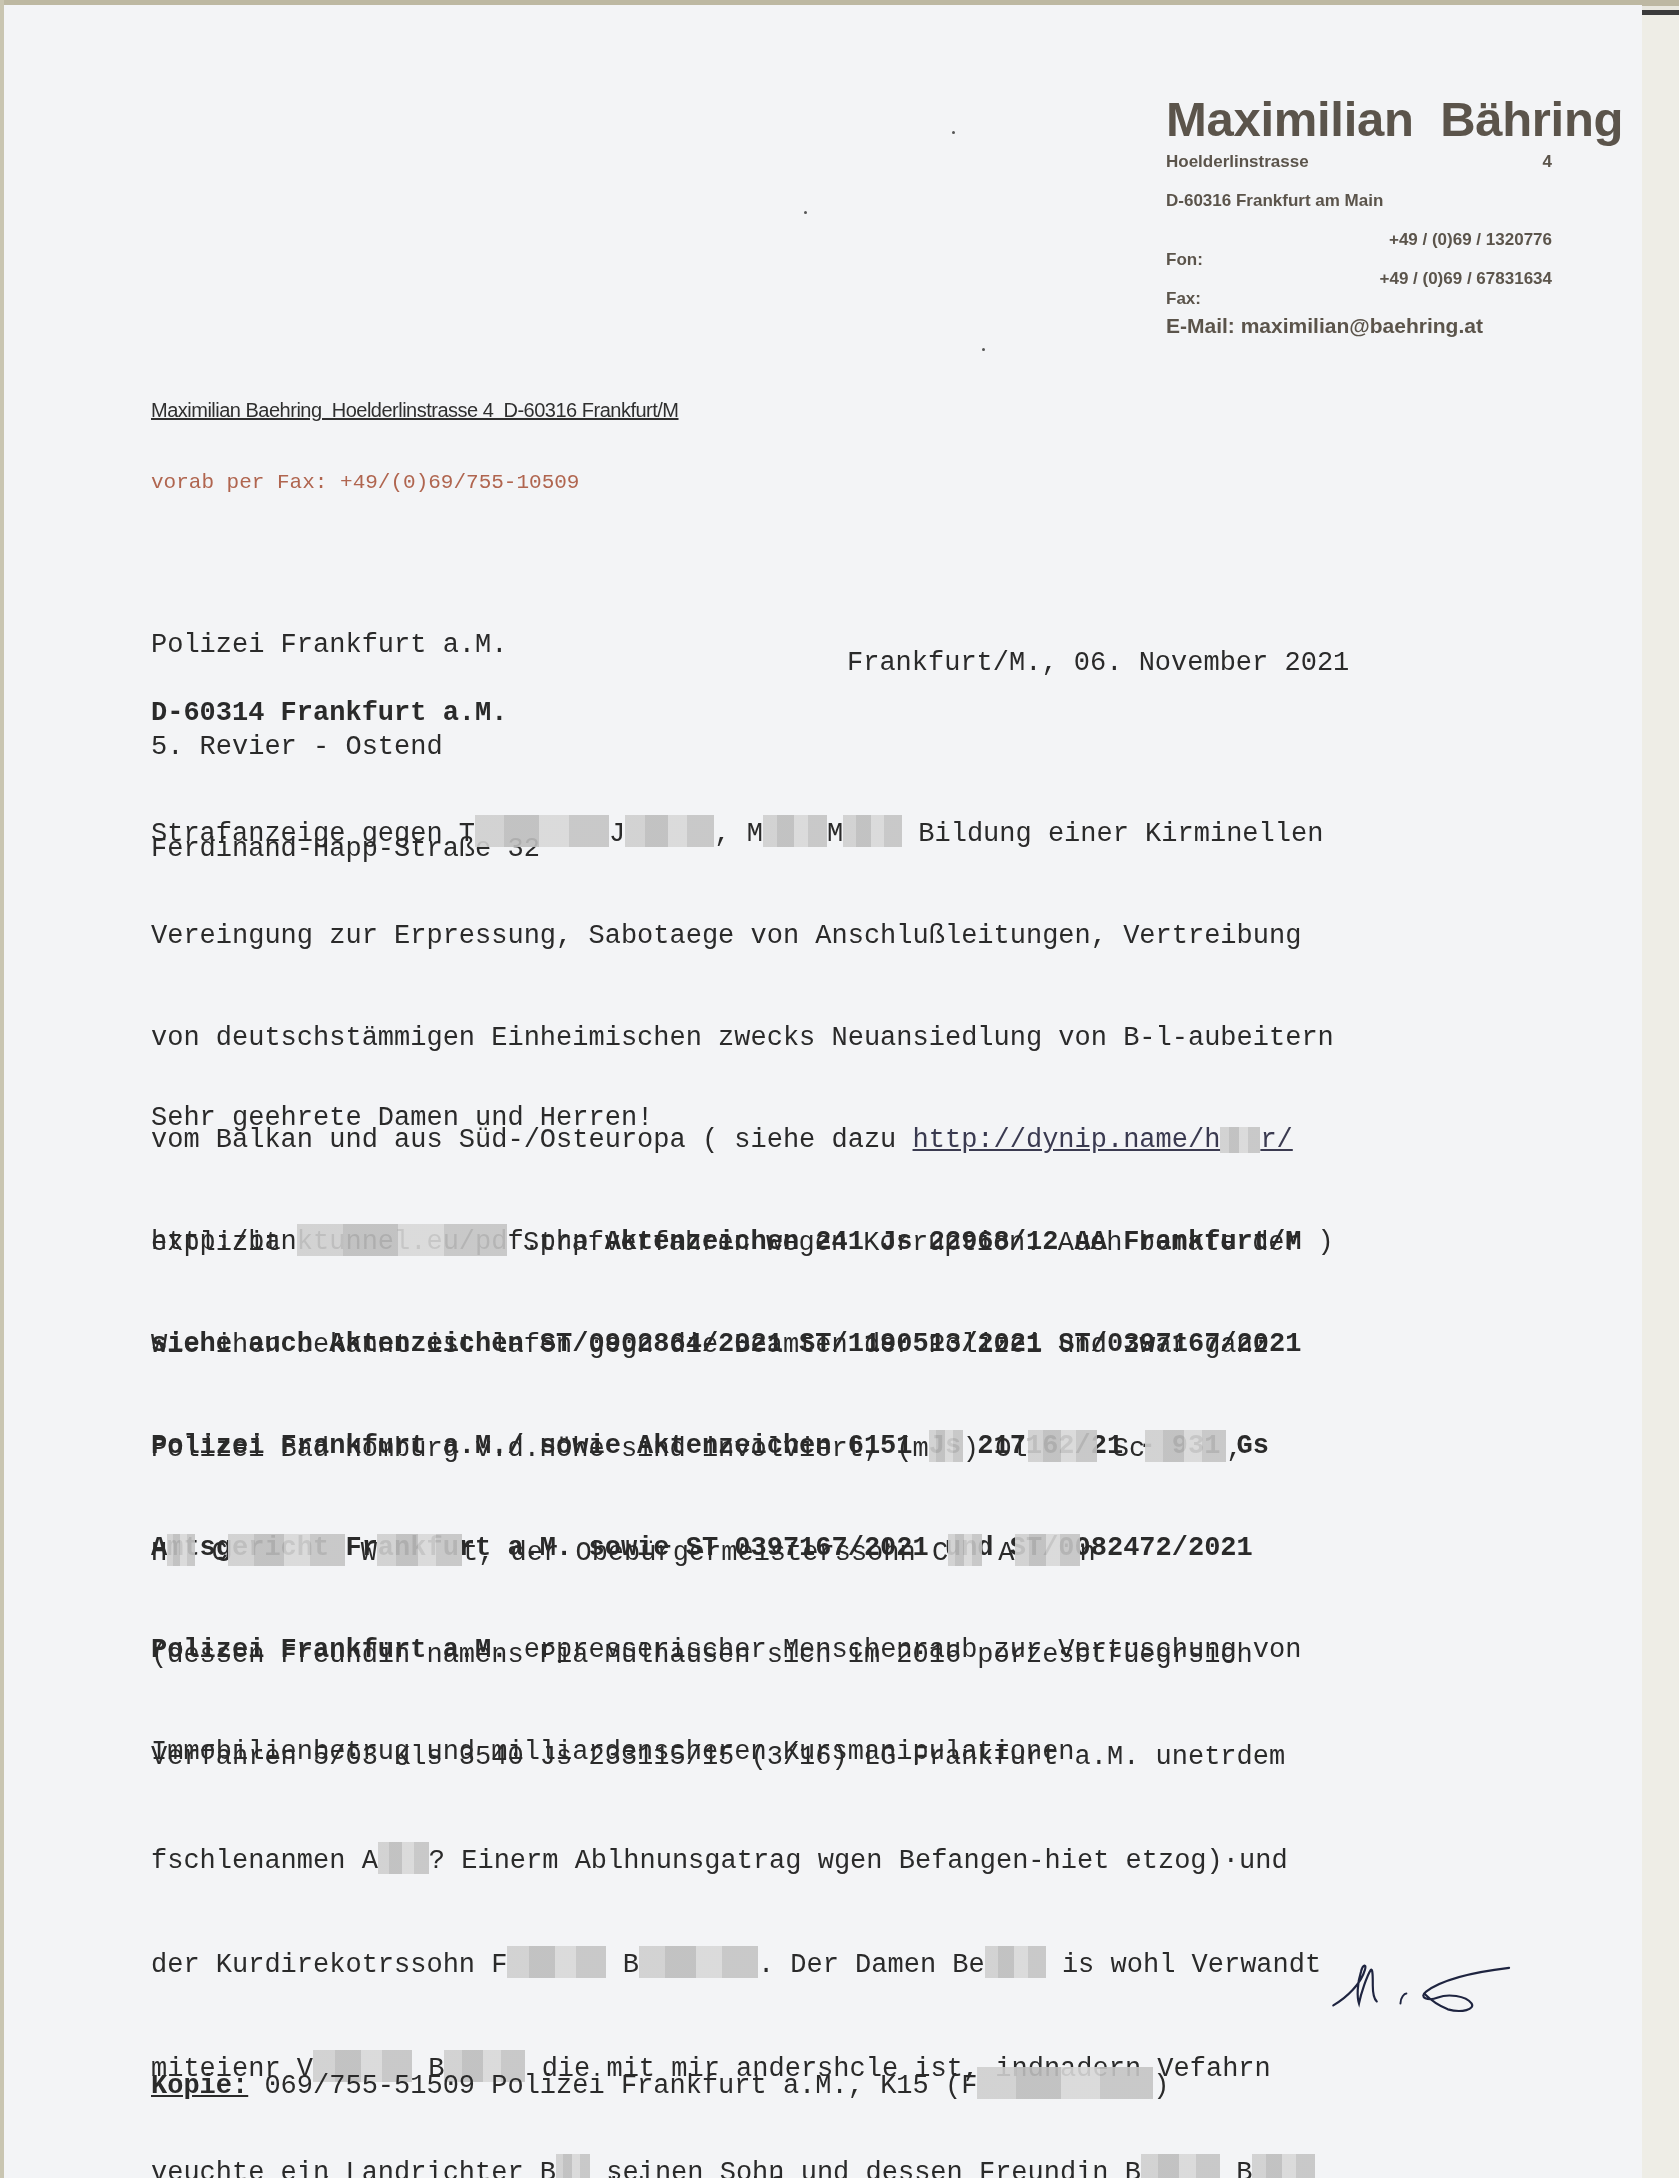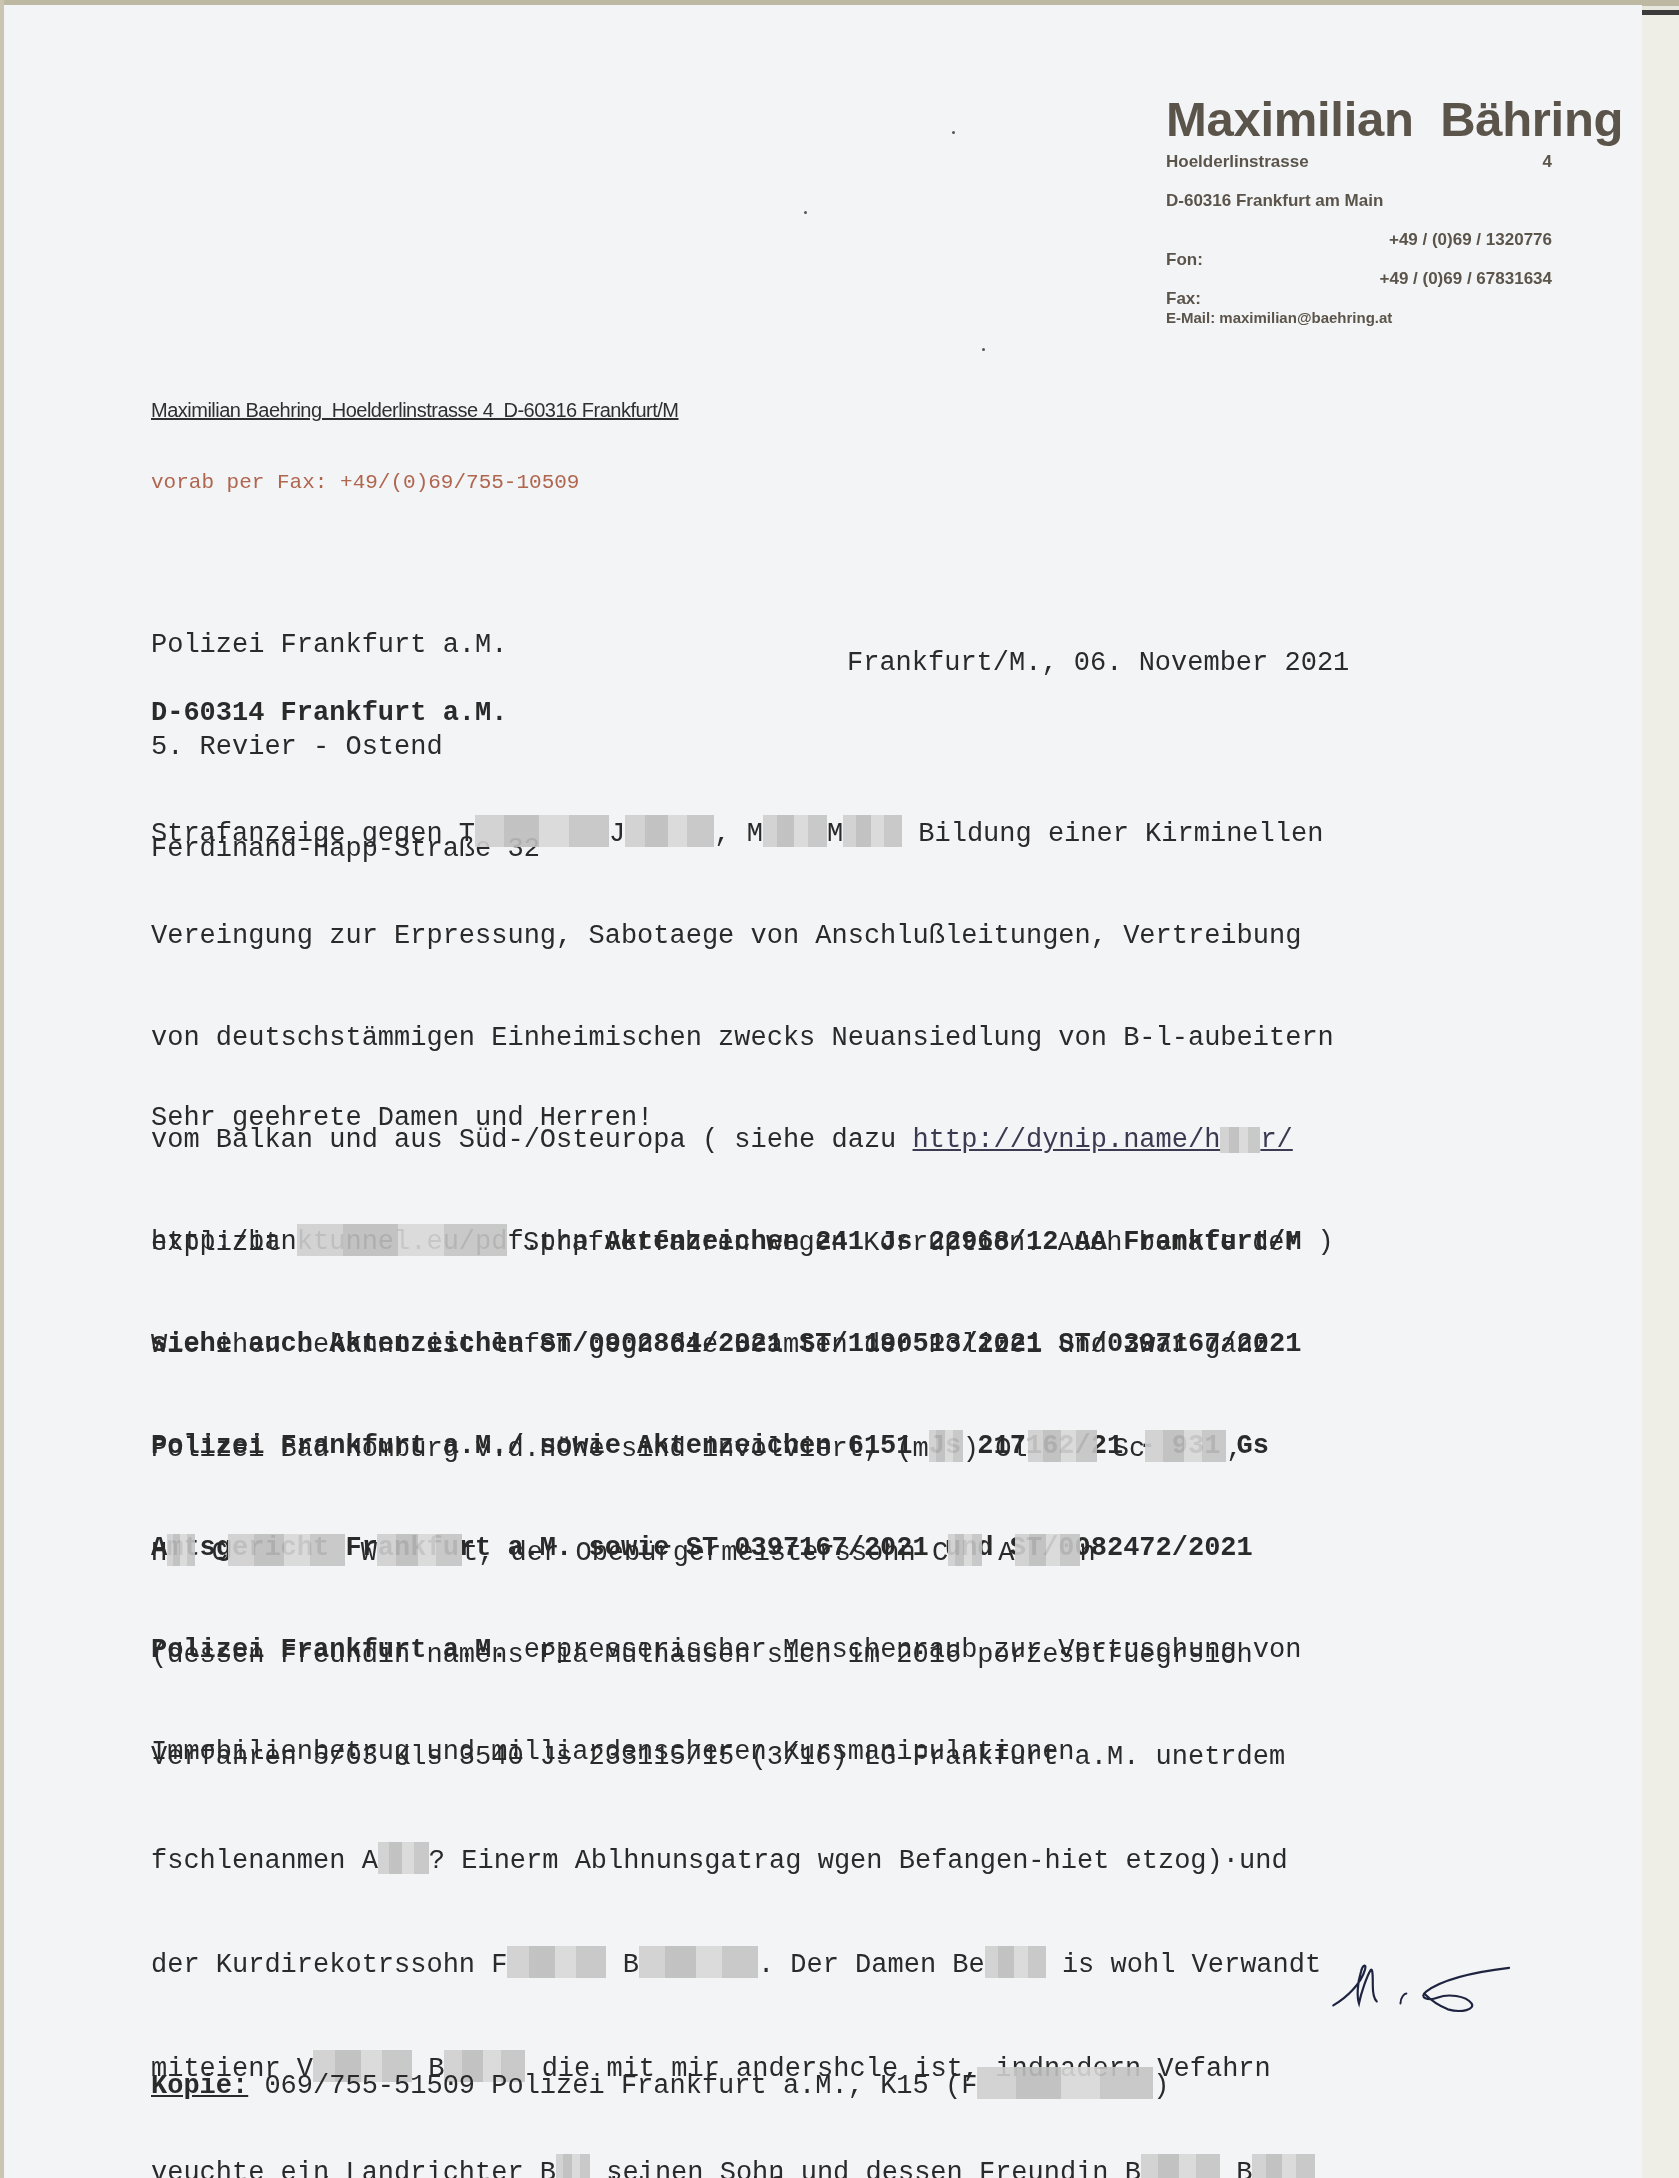--- a/index.html
+++ b/index.html
@@ -20,21 +20,21 @@
   }
   .page-right-strip .dark { position: absolute; top: 0; left: 0; width: 38px; height: 5px; background: #3b3b3b; }
 
   
   .letterhead { position: absolute; left: 1166px; top: 51px; width: 386px;
     font-family: "Liberation Sans", sans-serif; font-weight: bold; color: #5b544b; }
   .lh-name { font-size: 49px; letter-spacing: -0.3px; height: 51px; white-space: pre; margin-top: 40px; }
   .lh-row { font-size: 17px; height: 39px; line-height: 39px; position: relative; white-space: nowrap; }
   .lh-row .right { position: absolute; right: 0; top: 0; }
   .lh-row .label { display: inline-block; width: 95px; margin-top: 20px; }
-  .lh-email { font-size: 15px; }
+  .lh-email { font-size: 21px; margin-top: 8px; }
 
   .sender-line { position: absolute; left: 151px; top: 399px;
     font-family: "Liberation Sans", sans-serif; font-size: 20px; color: #2f2f2f;
     text-decoration: underline; white-space: pre; letter-spacing: -0.5px; }
 
   .fax-note { position: absolute; left: 151px; top: 471px; font-size: 21px; color: #b0654f; white-space: pre; }
 
   .mono { font-family: "Liberation Mono", monospace; font-size: 27px; color: #2a2a2a; white-space: pre; }
   .recipient { position: absolute; left: 151px; top: 560px; line-height: 34px; }
   .date { position: absolute; left: 847px; top: 648px; }

